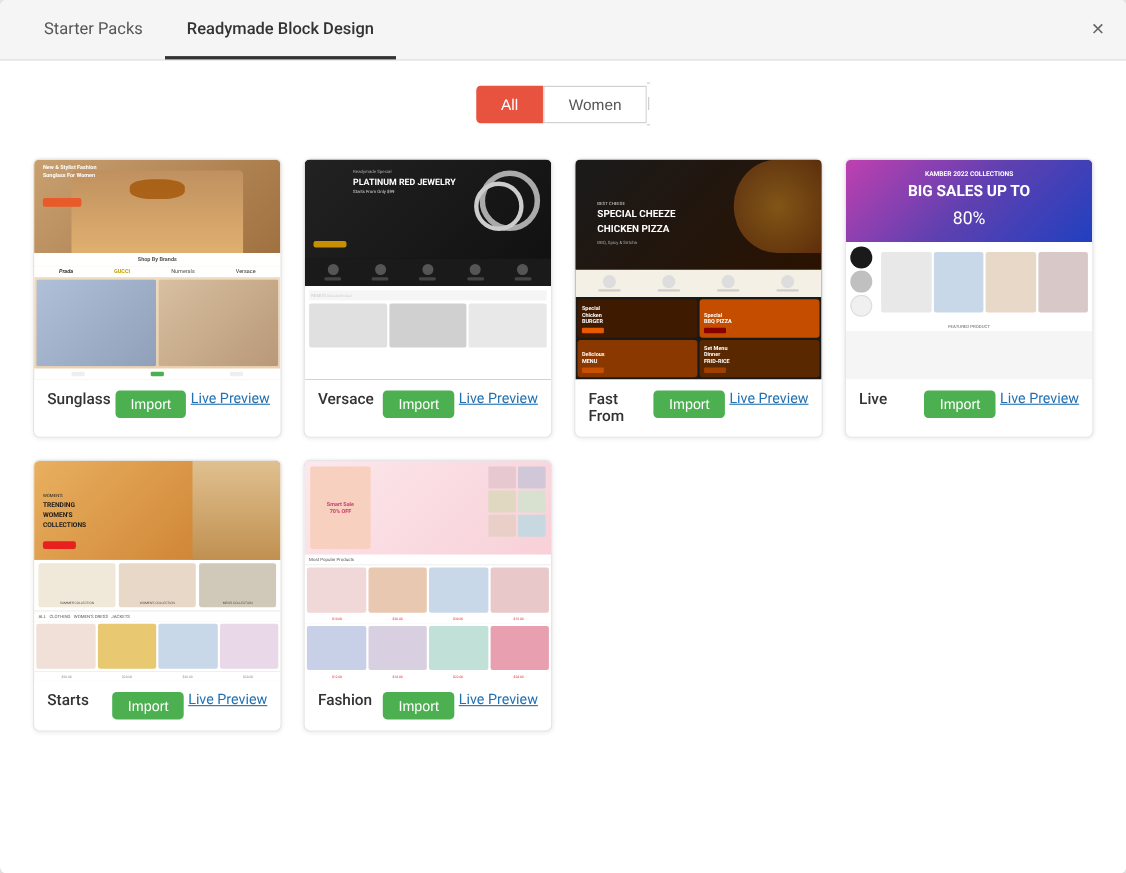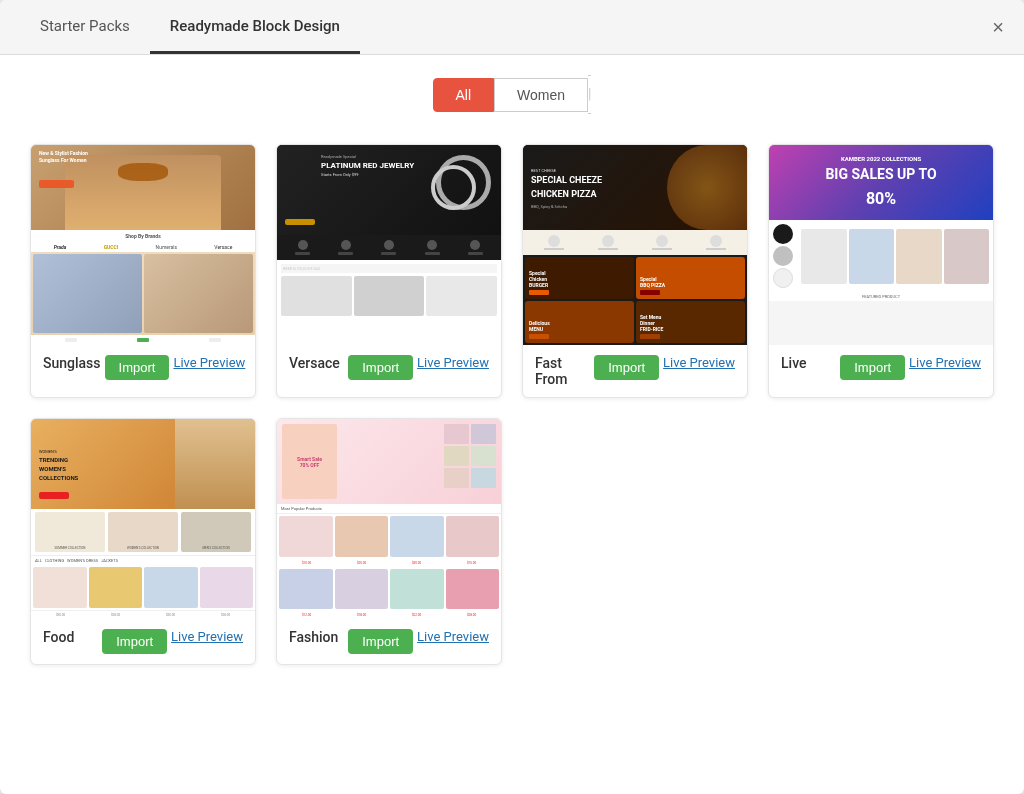--- a/index.html
+++ b/index.html
@@ -260,21 +260,21 @@
         <div class="card-footer">
           <span class="card-label">Versace</span>
           <button class="import-btn">Import</button>
           <a class="preview-link">Live Preview</a>
         </div>
       </div>
 
       <div class="card">
         <div class="card-preview">
           <div style="width:100%;height:100%;background:#1a1a1a;display:flex;flex-direction:column;">
-            <div style="width:100%;height:85px;background:linear-gradient(135deg,#1a1a1a,#2a1200);position:relative;display:flex;align-items:center;justify-content:flex-start;overflow:hidden;padding:8px;">
+            <div style="width:100%;height:100px;background:linear-gradient(135deg,#1a1a1a,#2a1200);position:relative;display:flex;align-items:flex-end;justify-content:flex-start;overflow:hidden;padding:20px;">
               <div style="position:absolute;right:0;top:0;width:80px;height:85px;background:radial-gradient(circle,#c08020,#804010);border-radius:50% 0 0 50%;opacity:0.6;"></div>
               <div style="z-index:1;color:#fff;font-size:6px;line-height:1.5;"><span style="font-size:4px;color:#ddd;">BEST CHEESE</span><br><span style="font-weight:bold;font-size:9px;text-transform:uppercase;">Special Cheeze<br>Chicken PIZZA</span><br><span style="font-size:4px;color:#aaa;">BBQ, Spicy &amp; Sritcha</span></div>
             </div>
             <div style="background:#f5f0e5;padding:5px 4px;display:flex;justify-content:space-around;align-items:center;">
               <div style="display:flex;flex-direction:column;align-items:center;gap:1px;">
                   <div style="width:12px;height:12px;background:#ddd;border-radius:50%;"></div>
                   <div style="width:20px;height:2px;background:#ccc;"></div>
                 </div>
               <div style="display:flex;flex-direction:column;align-items:center;gap:1px;">
                   <div style="width:12px;height:12px;background:#ddd;border-radius:50%;"></div>
@@ -313,21 +313,21 @@
           <span class="card-label">Fast From</span>
           <button class="import-btn">Import</button>
           <a class="preview-link">Live Preview</a>
         </div>
       </div>
 
       <div class="card">
         <div class="card-preview">
           <div style="width:100%;height:100%;background:#f5f5f5;display:flex;flex-direction:column;">
             <div style="width:100%;height:75px;background:linear-gradient(135deg,#c040b0,#6040b0,#2040c0);display:flex;align-items:center;justify-content:center;padding:8px;">
-              <div style="color:#fff;font-size:6px;text-align:center;font-weight:bold;line-height:1.6;">KAMBER 2022 COLLECTIONS<br><span style="font-size:14px;">BIG SALES UP TO</span><br><span style="font-size:16px;font-weight:700;">80%</span></div>
+              <div style="color:#fff;font-size:6px;text-align:center;font-weight:bold;line-height:1.6;">KAMBER 2022 COLLECTIONS<br><span style="font-size:14px;">BIG SALES UP TO</span><br><span style="font-size:16px;font-weight:400;">80%</span></div>
             </div>
             <div style="background:#fff;padding:4px;display:flex;gap:3px;align-items:center;flex-direction:row;">
               <div style="display:flex;flex-direction:column;gap:2px;width:25px;">
                 <div style="width:20px;height:20px;background:#1a1a1a;border-radius:50%;"></div>
                 <div style="width:20px;height:20px;background:#c0c0c0;border-radius:50%;"></div>
                 <div style="width:20px;height:20px;background:#f0f0f0;border:1px solid #ddd;border-radius:50%;"></div>
               </div>
               <div style="flex:1;display:flex;gap:2px;">
                 <div style="flex:1;height:55px;background:#e8e8e8;border-radius:2px;"></div>
                 <div style="flex:1;height:55px;background:#c8d8e8;border-radius:2px;"></div>
@@ -373,21 +373,21 @@
             </div>
             <div style="background:#fff;padding:2px;display:flex;justify-content:space-around;font-size:3px;color:#888;border-top:1px solid #f0f0f0;">
               <span>$30.00</span>
                 <span>$28.00</span>
                 <span>$30.00</span>
                 <span>$28.00</span>
             </div>
           </div>
         </div>
         <div class="card-footer">
-          <span class="card-label">Food</span>
+          <span class="card-label">Starts</span>
           <button class="import-btn">Import</button>
           <a class="preview-link">Live Preview</a>
         </div>
       </div>
 
       <div class="card">
         <div class="card-preview">
           <div style="width:100%;height:100%;background:#fce8ec;display:flex;flex-direction:column;">
             <div style="width:100%;height:85px;background:linear-gradient(135deg,#fce8ec,#f8d0d8);position:relative;overflow:hidden;display:flex;align-items:center;justify-content:center;">
               <div style="position:absolute;left:5px;top:5px;width:55px;height:75px;background:#f8d0c0;border-radius:2px;overflow:hidden;display:flex;align-items:center;justify-content:center;">

